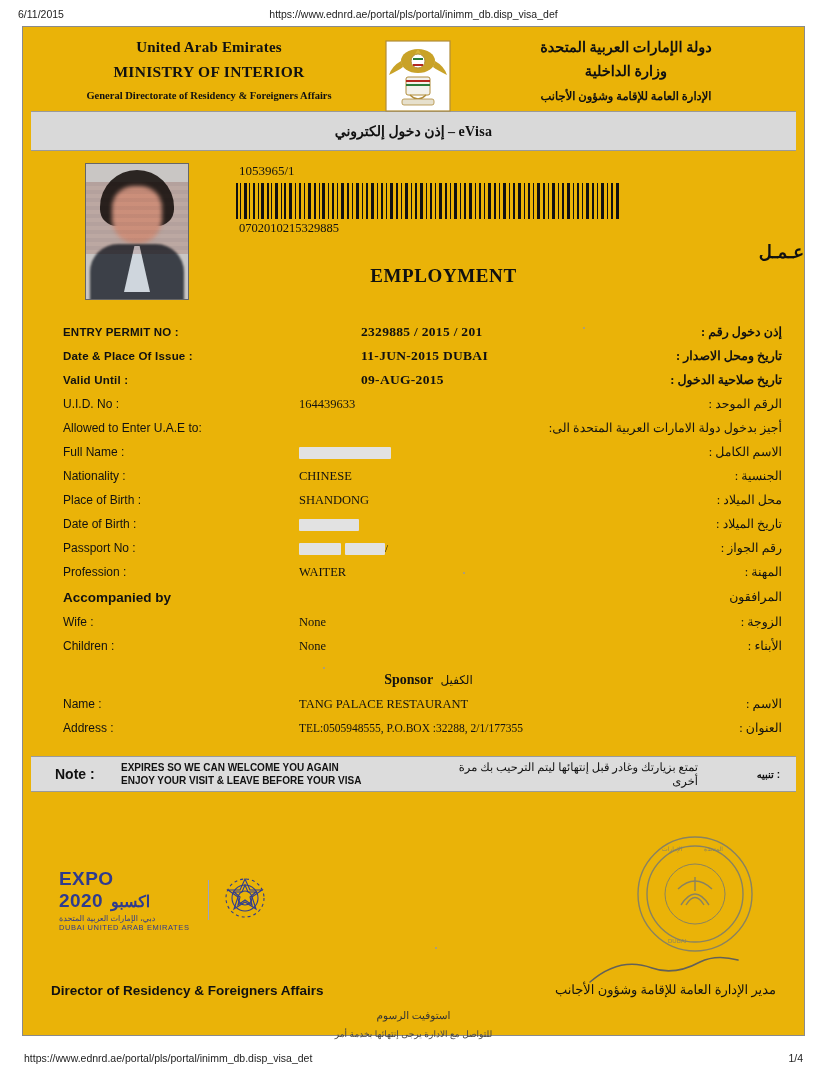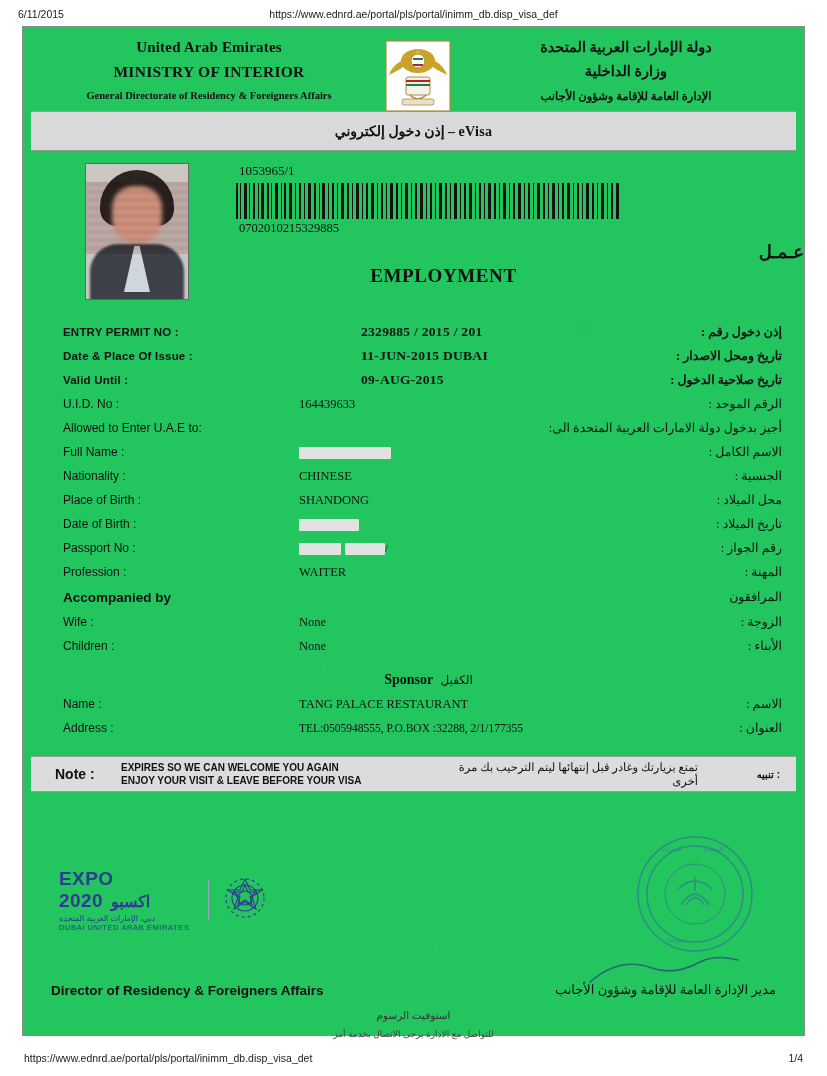--- a/index.html
+++ b/index.html
@@ -32,21 +32,21 @@
   }
   .print-ftr .pf-url { flex: 1; padding-left: 24px; }
   .print-ftr .pf-page { width: 60px; text-align: right; padding-right: 24px; }
 
   
   .doc {
     position: absolute;
     left: 22px; top: 26px;
     width: 783px; height: 1010px;
     border: 1px solid #8a8a8a;
-    background: #22c55e;
+    background: #eab308;
   }
   .doc-inner { position: relative; width: 100%; height: 100%; }
 
   
   .hdr {
     position: relative;
     height: 82px;
     padding-top: 8px;
     display: flex;
     align-items: flex-start;
@@ -554,21 +554,21 @@
         <svg width="160" height="40" viewBox="0 0 160 40">
           <path d="M6 30 q30 -26 62 -14 q22 8 48 -6 q16 -8 38 -2" fill="none" stroke="#2b3f7a" stroke-width="1.6" stroke-linecap="round"></path>
         </svg>
       </div>
 
       <div class="foot-sig">
         <div class="en">Director of Residency &amp; Foreigners Affairs</div>
         <div class="ar">مدير الإدارة العامة للإقامة وشؤون الأجانب</div>
       </div>
       <div class="fees">استوفيت الرسوم</div>
-      <div class="contact">للتواصل مع الادارة يرجى الاتصال بخدمة أمر</div>
+      <div class="contact">للتواصل مع الادارة يرجى إنتهائها بخدمة أمر</div>
 
       <div class="dot" style="left:560px; top:300px;"></div>
       <div class="dot" style="left:440px; top:545px;"></div>
       <div class="dot" style="left:300px; top:640px;"></div>
       <div class="dot" style="left:412px; top:920px;"></div>
     </div>
   </div>
 
   <div class="print-ftr">
     <div class="pf-url">https://www.ednrd.ae/portal/pls/portal/inimm_db.disp_visa_det</div>

